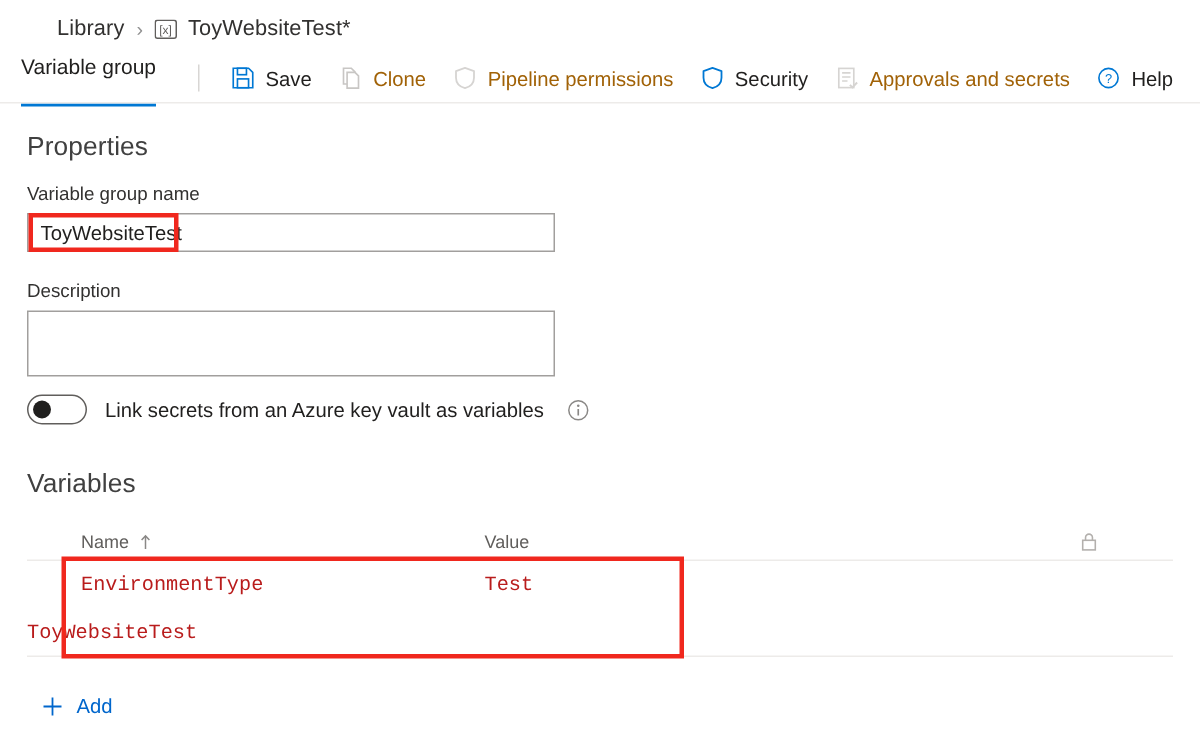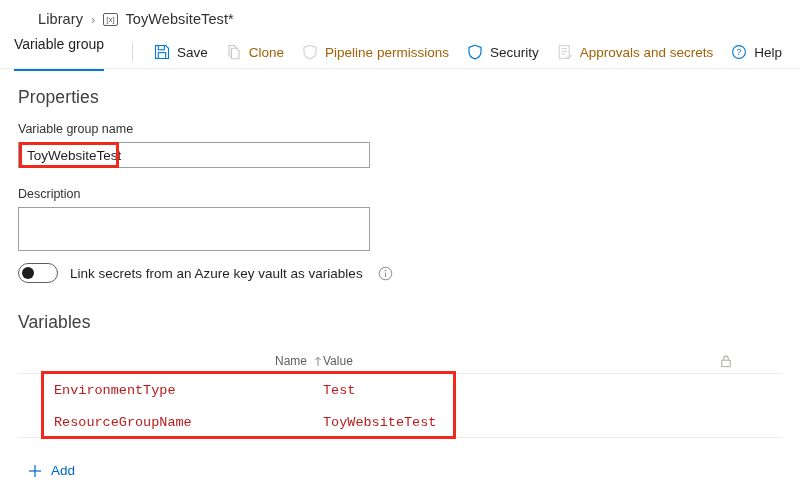--- a/index.html
+++ b/index.html
@@ -224,21 +224,21 @@
     display: flex;
     align-items: center;
     height: 28px;
   }
   .vhead {
     height: 26px;
     font-size: 12px;
     color: #605e5c;
   }
   .vhead .c-name { display: flex; align-items: center; gap: 6px; }
-  .c-name  { width: 305px; padding-left: 36px; justify-content: flex-end; }
+  .c-name  { width: 305px; padding-left: 36px; }
   .c-value { width: 383px; }
   .c-lock  { width: 40px; display: flex; justify-content: center; }
   .vbody-line {
     position: absolute;
     left: 18px;
     top: 373px;
     width: 764px;
     height: 1px;
     background: #edebe9;
   }
@@ -446,21 +446,20 @@
 
 <div class="vbody-line"></div>
 
 <div class="vbody">
   <div class="vrow">
     <div class="c-name cell">EnvironmentType</div>
     <div class="c-value cell">Test</div>
     <div class="c-lock"></div>
   </div>
   <div class="vrow">
-    <div class="c-name cell">ResourceGroupName</div>
     <div class="c-value cell">ToyWebsiteTest</div>
     <div class="c-lock"></div>
   </div>
 </div>
 
 <div class="vbody-line2"></div>
 
 <a class="add-link" href="#">
   <span class="add-ic">
     <svg width="14" height="14" viewBox="0 0 14 14">

